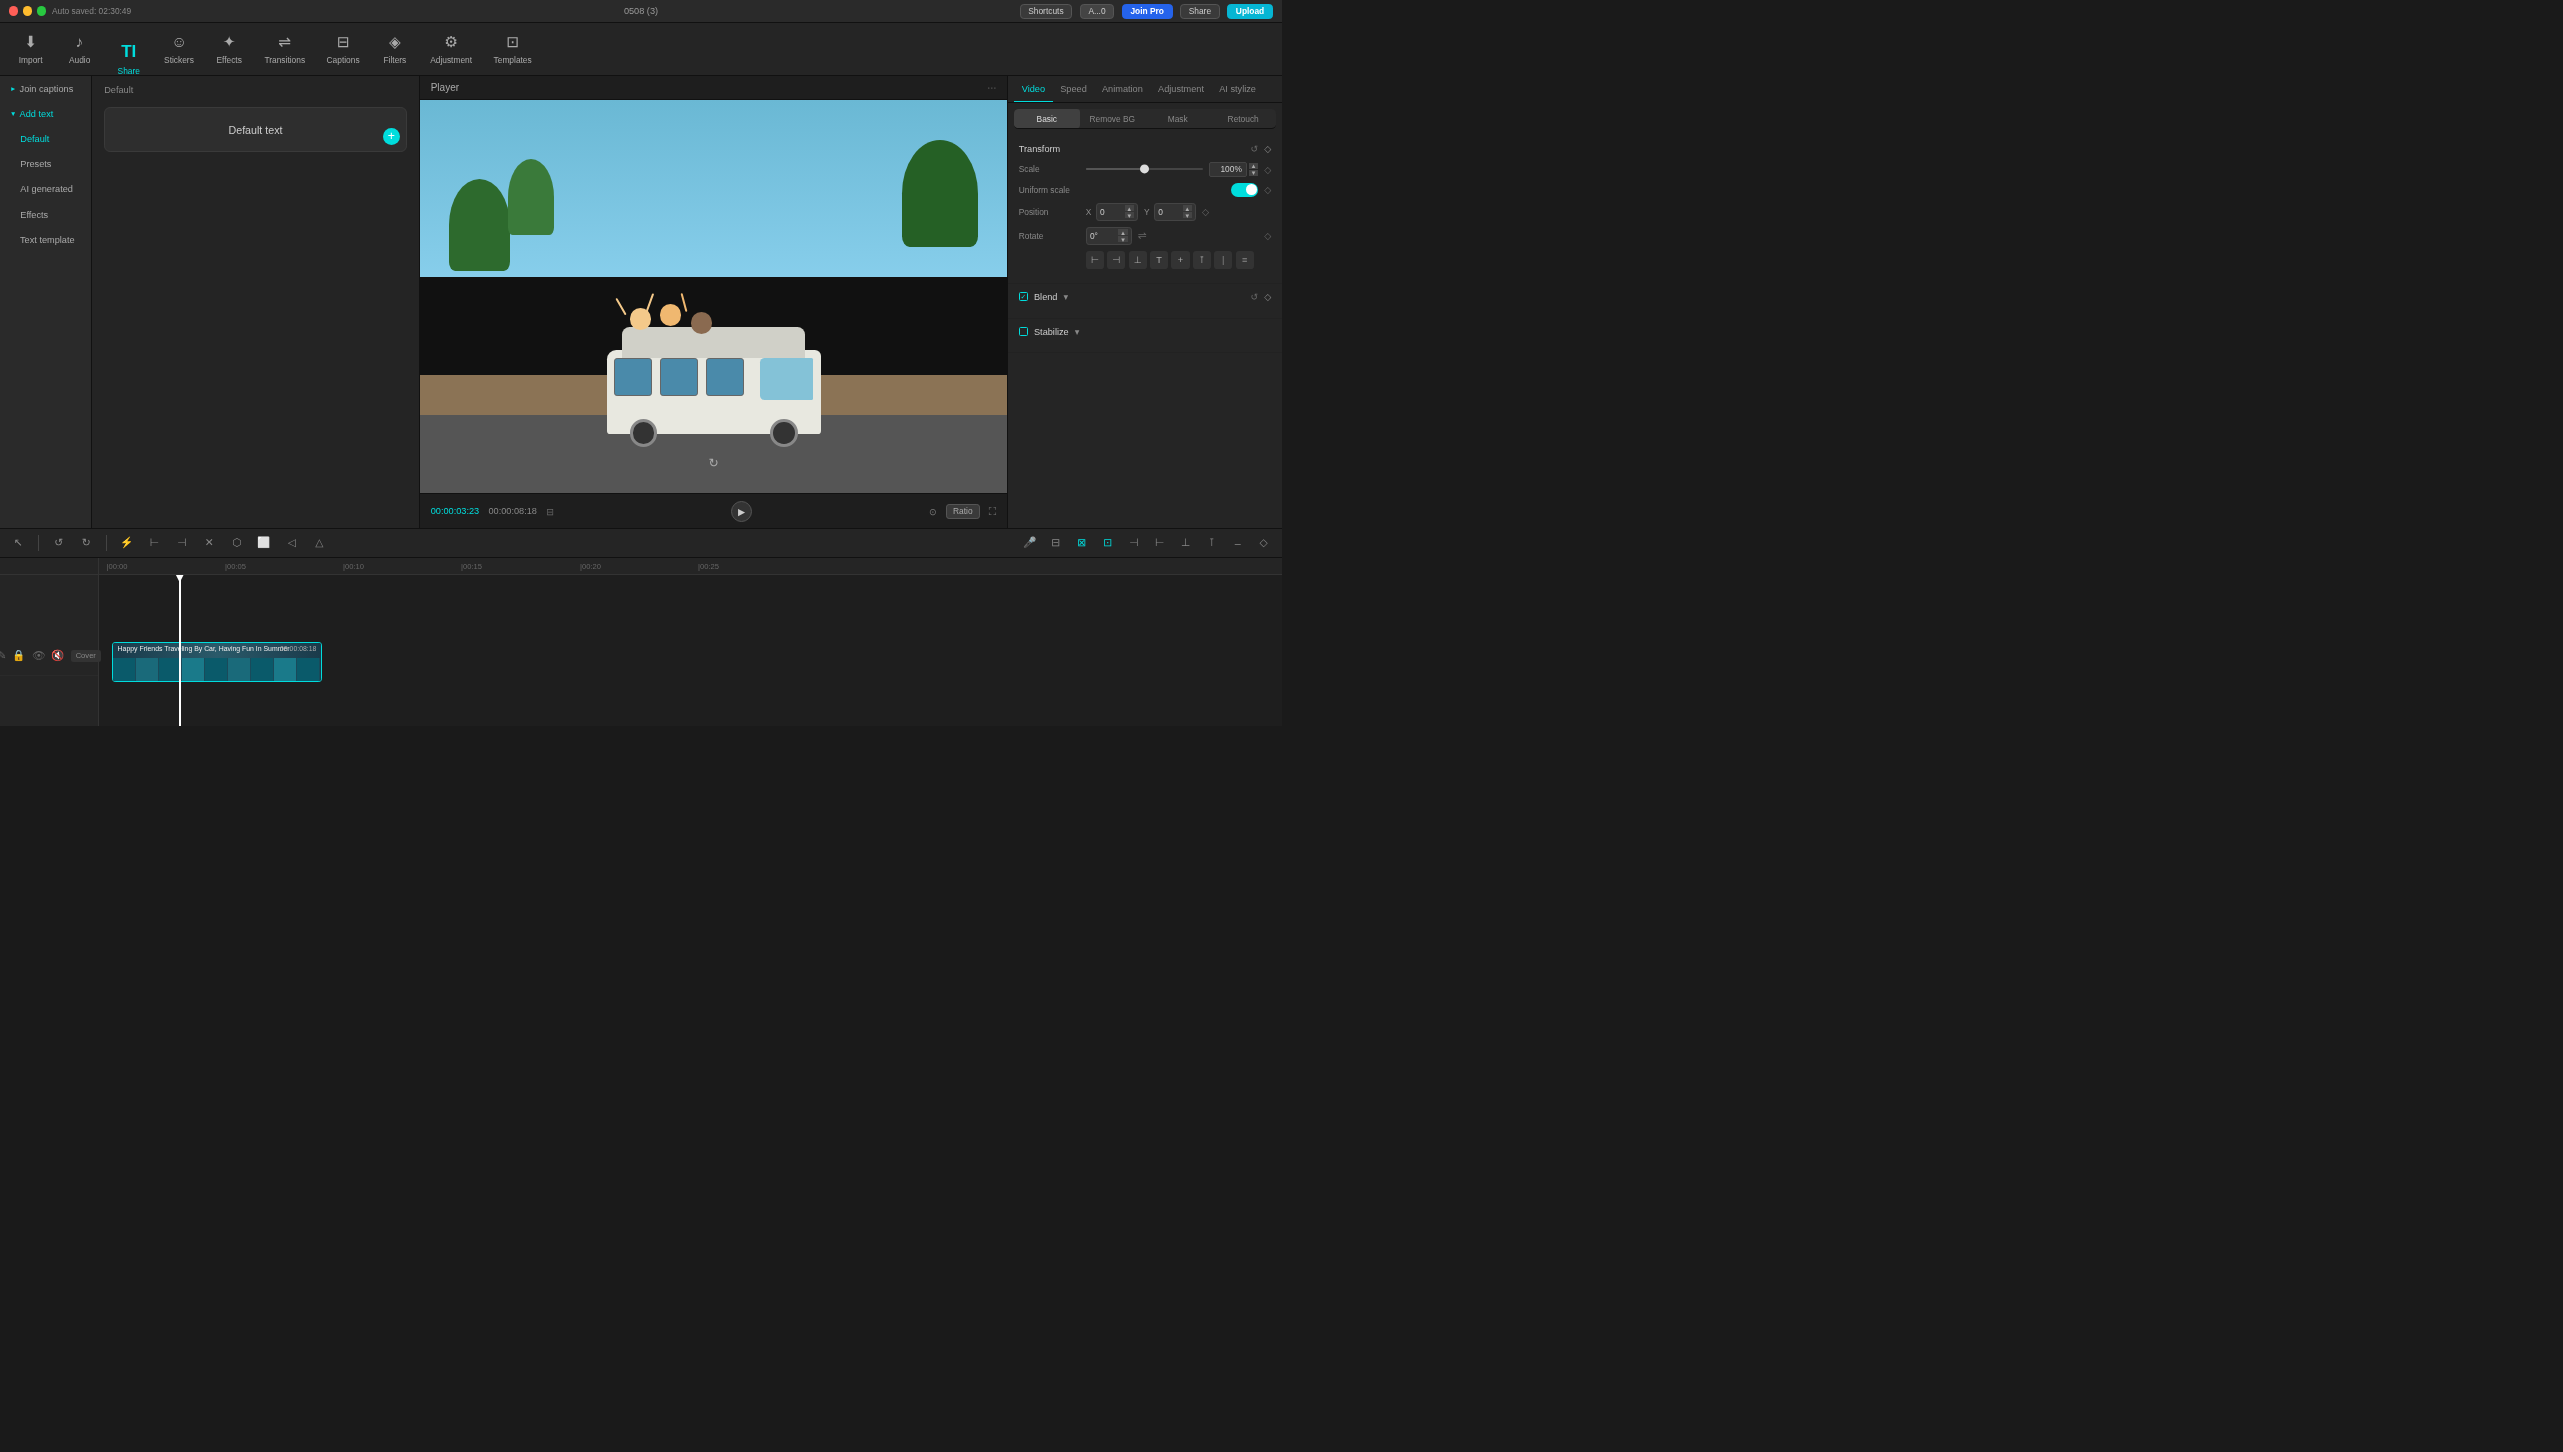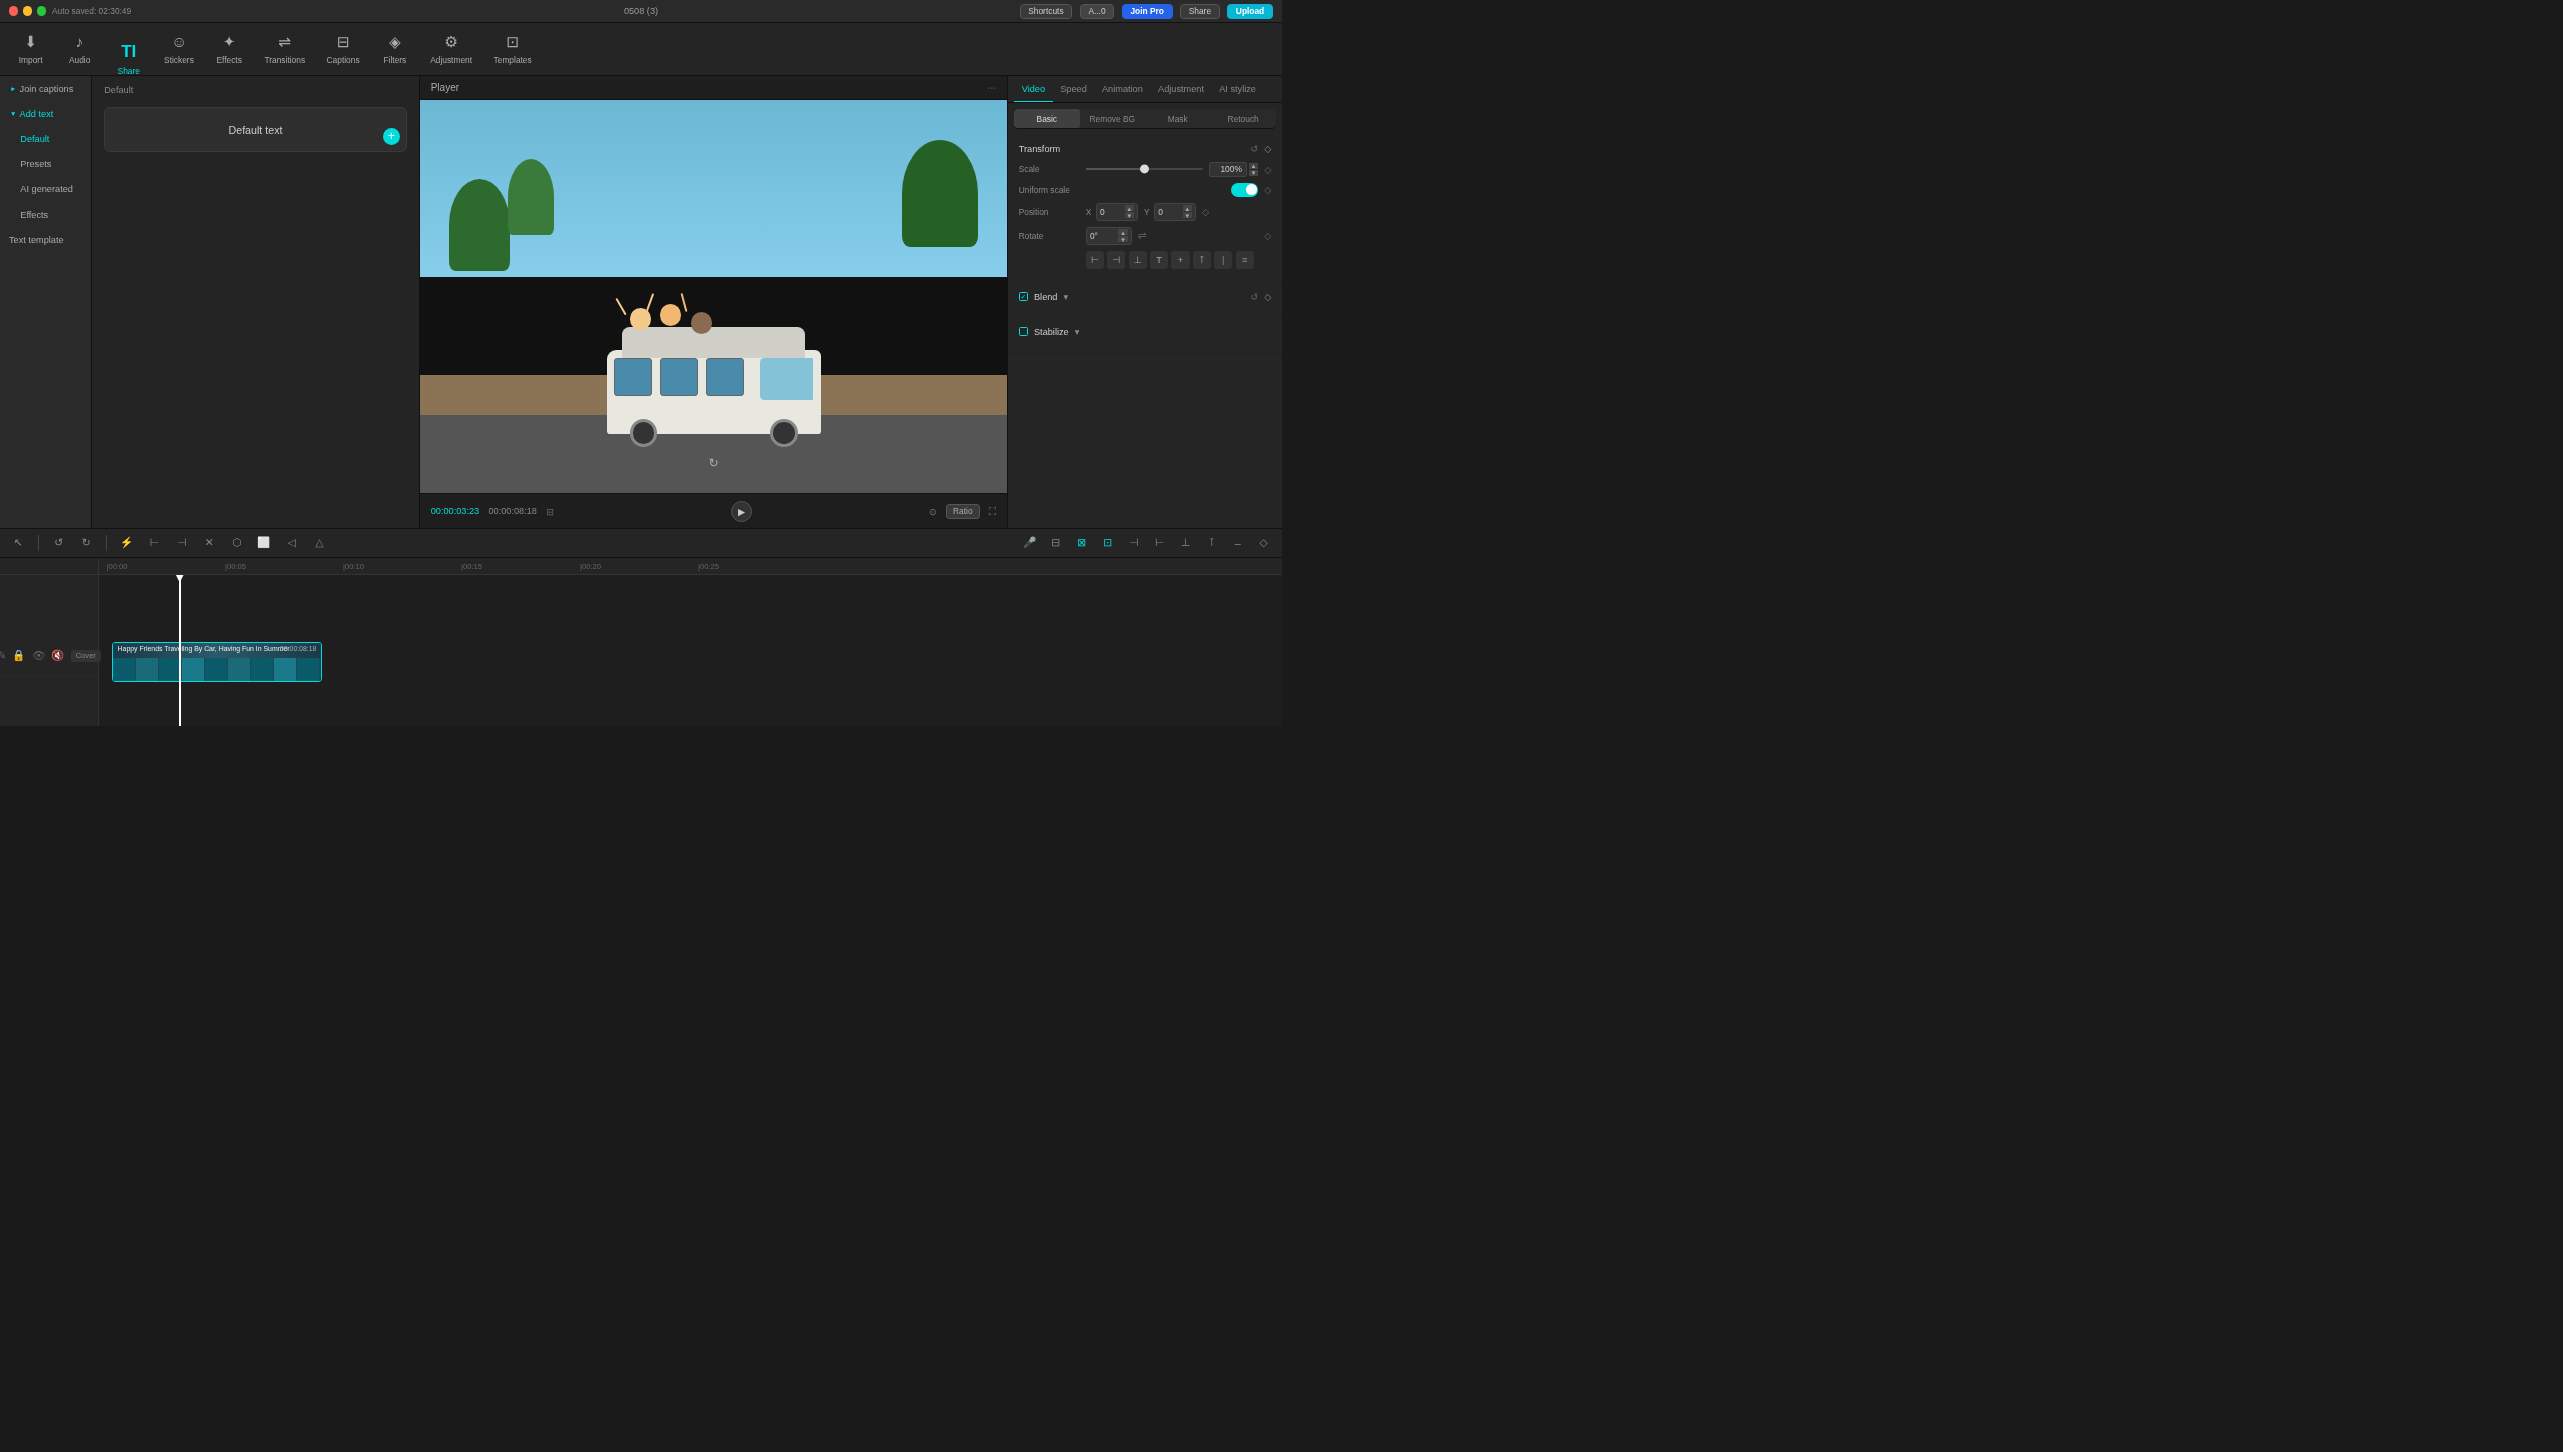--- a/index.html
+++ b/index.html
@@ -666,21 +666,21 @@
     </div>
     <div class="sidebar-item" style="padding-left:18.3px;">
       <span>Presets</span>
     </div>
     <div class="sidebar-item" style="padding-left:18.3px;">
       <span>AI generated</span>
     </div>
     <div class="sidebar-item" style="padding-left:18.3px;">
       <span>Effects</span>
     </div>
-    <div class="sidebar-item" style="padding-left:7px;">
+    <div class="sidebar-item" style="padding-left:18px;">
       <span>Text template</span>
     </div>
   </div>
 
   <div class="text-panel">
     <div class="panel-section-title">Default</div>
     <div class="text-card">
       <span style="font-size:10.7px;color:#ccc;">Default text</span>
       <div class="add-btn">+</div>
     </div>

